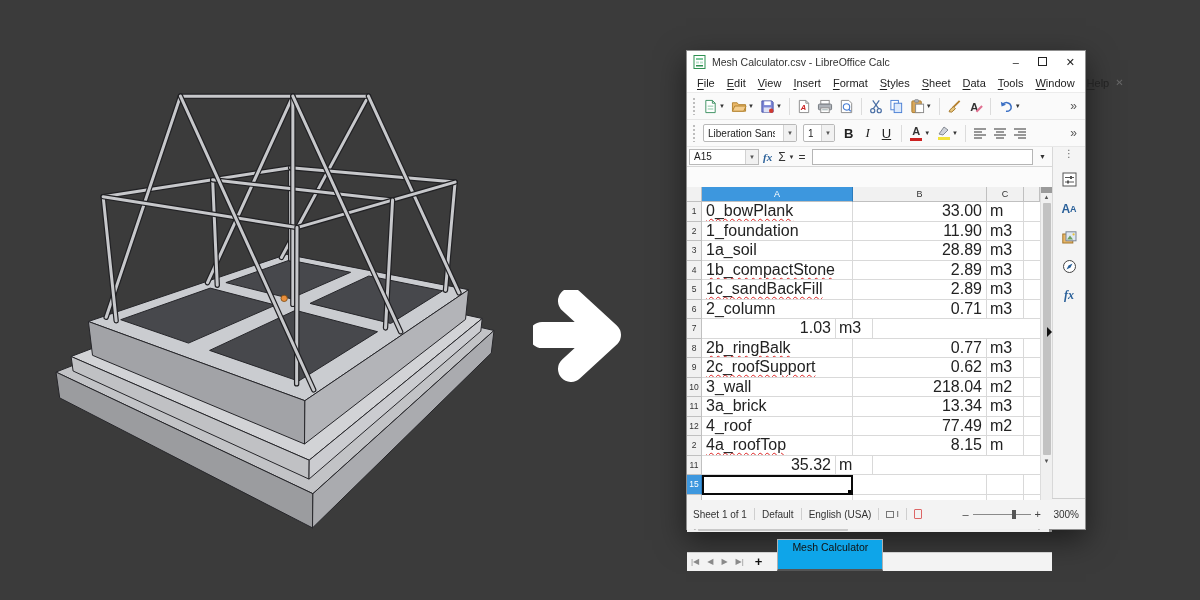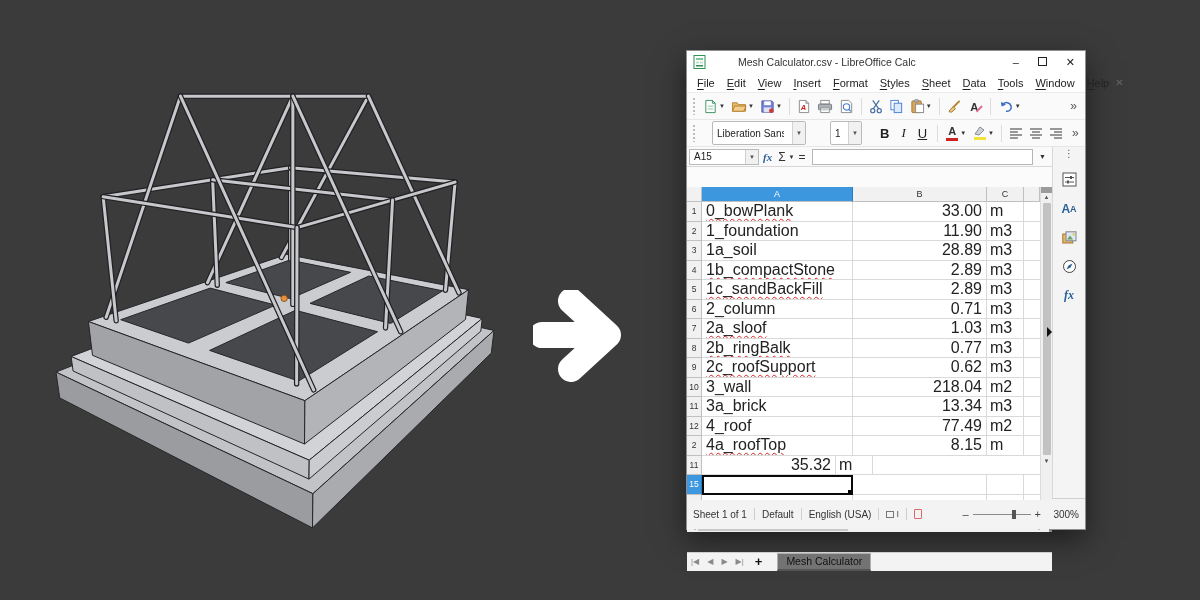--- a/index.html
+++ b/index.html
@@ -9,21 +9,21 @@
 
   
   #model-svg { position:absolute; left:28px; top:56px; }
   #arrow-svg { position:absolute; left:533px; top:290px; }
 
   
   .calc-window { position:absolute; left:686px; top:50px; width:400px; height:480px;
     background:#fbfbfb; border:1px solid #8f8f8f; box-shadow:0 10px 28px rgba(0,0,0,.5);
     display:flex; flex-direction:column; font-size:11px; color:#222; }
 
-  .title-bar { height:22px; background:#fff; display:flex; align-items:center; padding:0 6px; flex:none;gap:26px; }
+  .title-bar { height:22px; background:#fff; display:flex; align-items:center; padding:0 6px; flex:none; }
   .title-bar .app-icon { width:13px; height:14px; margin-right:6px; flex:none; }
   .title-text { font-size:10.5px; color:#333; white-space:nowrap; overflow:hidden; }
   .win-controls { margin-left:auto; display:flex; align-items:center; gap:19px; padding-right:4px; }
   .win-btn { font-size:11px; color:#222; line-height:1; cursor:default; }
   .maximize-box { width:9px; height:9px; border:1px solid #222; display:inline-block; }
 
   .menu-bar { height:20px; background:#fff; display:flex; align-items:center; padding:0 4px;
               border-bottom:1px solid #ececec; flex:none; }
   .menu-item { padding:2px 6px; font-size:11px; color:#222; white-space:nowrap; }
   .menu-item u { text-decoration-thickness:1px; text-underline-offset:2px; }
@@ -32,22 +32,22 @@
   .toolbar { height:27px; background:#fafafa; border-bottom:1px solid #e7e7e7;
              display:flex; align-items:center; padding:0 2px; flex:none; }
   .tb-handle { width:5px; height:18px; margin:0 3px;
       background-image:radial-gradient(#bdbdbd 1px, transparent 1.2px);
       background-size:4px 4px; flex:none; }
   .tb-btn { display:flex; align-items:center; padding:2px 2px; margin:0 1px; border-radius:2px; }
   .tb-sep { width:1px; height:17px; background:#dcdcdc; margin:0 4px; flex:none; }
   .dd { font-size:6px; color:#333; margin-left:1px; }
   .tb-overflow { margin-left:auto; color:#555; font-size:12px; padding:0 6px; }
 
-  .combo { background:#fff; border:1px solid #b9b9b9; height:24px; display:flex; align-items:center;
-           border-radius:2px; margin:0 12px;gap:8px; }
+  .combo { background:#fff; border:1px solid #b9b9b9; height:18px; display:flex; align-items:center;
+           border-radius:2px; margin:0 3px;gap:8px; }
   .combo .combo-text { padding:0 4px; font-size:10px; color:#222; white-space:nowrap; overflow:hidden; }
   .combo .combo-arrow { width:13px; height:100%; border-left:1px solid #d2d2d2; background:#f1f1f1;
            display:flex; align-items:center; justify-content:center; font-size:6px; color:#555; }
   .fmt-b { font-weight:bold; font-size:13px; padding:0 5px; }
   .fmt-i { font-style:italic; font-size:13px; font-family:"Liberation Serif","DejaVu Serif",serif; padding:0 5px; }
   .fmt-u { text-decoration:underline; font-size:13px; padding:0 5px; }
   .color-stack { display:flex; flex-direction:column; align-items:center; line-height:1; padding:0 1px; }
   .color-stack .letter { font-size:11px; font-weight:bold; color:#333; }
   .color-bar { width:12px; height:3px; margin-top:1px; }
 
@@ -97,22 +97,22 @@
   .hscroll { height:12px; background:#f0f0f0; border-top:1px solid #dcdcdc; display:flex;
              align-items:center; flex:none; }
   .hs-arrow { font-size:7px; color:#555; padding:0 3px; }
   .hs-thumb { width:150px; height:8px; background:#c9c9c9; border-radius:1px; }
   .hs-split { width:3px; height:10px; background:#8a8a8a; margin-left:2px; }
 
   .sheet-tabs { height:19px; background:#f3f3f3; border-top:1px solid #cfcfcf; display:flex;
                 align-items:flex-end; flex:none; }
   .tab-nav { color:#8a8a8a; font-size:8px; padding:0 4px; line-height:18px; }
   .tab-add { color:#111; font-size:13px; font-weight:bold; padding:0 7px; line-height:18px; }
-  .sheet-tab { background:#737373; border:1px solid #b0b0b0; border-bottom:2px solid #555;
-               padding:0 8px; margin-left:8px; font-size:10.5px; line-height:15px; height:18px; color:#111; }
+  .sheet-tab { background:#0ea5e9; border:1px solid #b0b0b0; border-bottom:2px solid #555;
+               padding:0 14px; margin-left:8px; font-size:10.5px; line-height:15px; height:32px; color:#111; }
 
   .status-bar { height:18px; background:#f3f3f3; border-top:1px solid #cfcfcf; display:flex;
                 align-items:center; font-size:10px; color:#333; flex:none; padding:15px 6px; }
   .sb-sep { width:1px; height:12px; background:#cfcfcf; margin:0 7px; flex:none; }
   .sb-selmode { display:flex; align-items:center; gap:2px; font-size:9px; color:#555; }
   .selbox { width:8px; height:7px; border:1px solid #777; display:inline-block; }
   .doc-modified { width:8px; height:10px; border:1px solid #d66; border-radius:1px; display:inline-block; }
   .zoom-area { display:flex; align-items:center; gap:4px; margin-left:auto; }
   .zoom-track { width:58px; height:1px; background:#8a8a8a; position:relative; }
   .zoom-thumb { position:absolute; left:68%; top:-4px; width:4px; height:9px; background:#555; }
@@ -474,21 +474,20 @@
             </div>
             <div class="grid-row">
               <div class="hdr row-num">6</div>
               <div class="cell col-a"><span>2_column</span></div>
               <div class="cell col-b">0.71</div>
               <div class="cell col-c">m3</div>
               <div class="col-fill"></div>
             </div>
             <div class="grid-row">
               <div class="hdr row-num">7</div>
-              <div class="cell col-a"><span class="misspell">2a_sloof</span></div>
               <div class="cell col-b">1.03</div>
               <div class="cell col-c">m3</div>
               <div class="col-fill"></div>
             </div>
             <div class="grid-row">
               <div class="hdr row-num">8</div>
               <div class="cell col-a"><span class="misspell">2b_ringBalk</span></div>
               <div class="cell col-b">0.77</div>
               <div class="cell col-c">m3</div>
               <div class="col-fill"></div>

